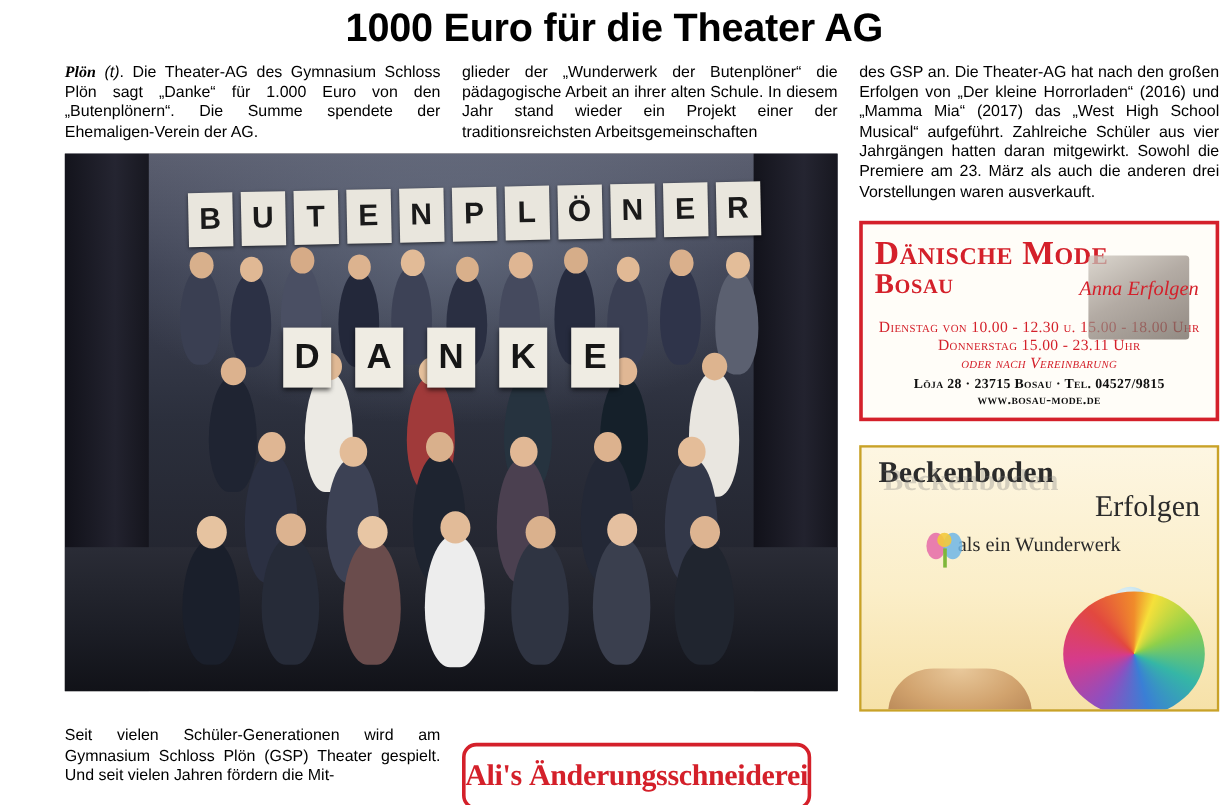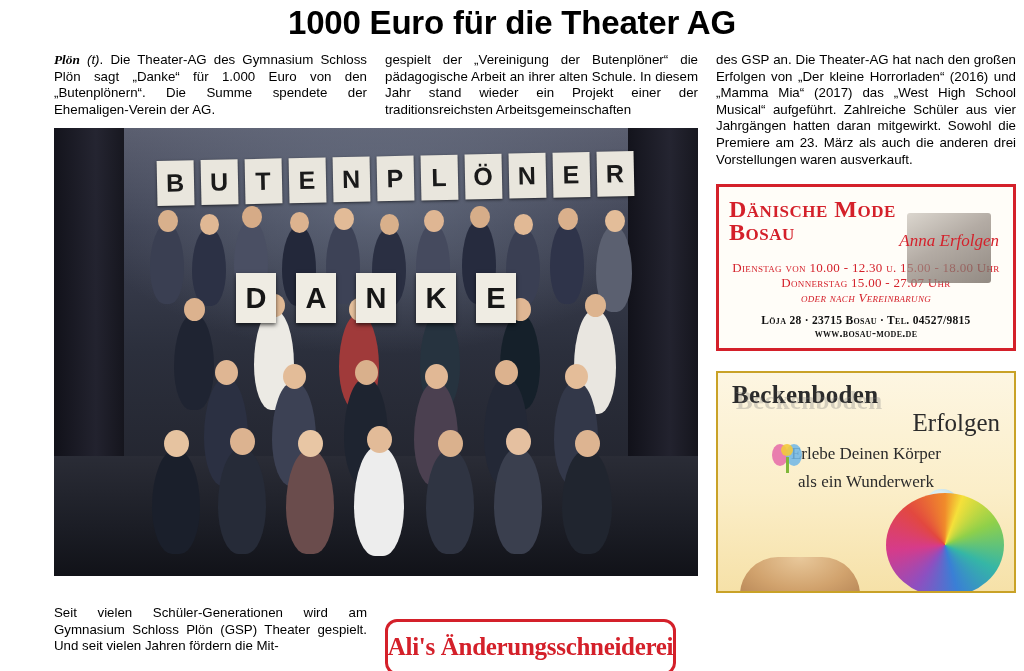--- a/index.html
+++ b/index.html
@@ -176,21 +176,21 @@
     border-radius: 3px;
   }
   .ad-danish .ad-line1, .ad-danish .ad-line2 {
     font-family: "Liberation Serif", serif;
     font-weight: bold;
     color: #d4202a;
     font-variant: small-caps;
     letter-spacing: 0.5px;
     margin-left: 10px;
   }
-  .ad-danish .ad-line1 { font-size: 24px; margin-top: 9px; }
+  .ad-danish .ad-line1 { font-size: 28px; margin-top: 9px; }
   .ad-danish .ad-line2 { font-size: 24px; margin-top: -4px; }
   .ad-danish .ad-script {
     position: absolute;
     right: 14px;
     top: 44px;
     font-family: "Liberation Serif", serif;
     font-style: italic;
     font-size: 17px;
     color: #d4202a;
   }
@@ -453,53 +453,52 @@
           <div class="sheet">D</div>
           <div class="sheet">A</div>
           <div class="sheet">N</div>
           <div class="sheet">K</div>
           <div class="sheet">E</div>
         </div>
       </div>
     </div>
 
     <div class="col col2">
-      <p class="body-text">gespielt der „Vereinigung der Butenplöner“ die pädagogische Arbeit an ihrer alten Schule. In diesem Jahr stand wieder ein Projekt einer der traditionsreichsten Arbeitsgemeinschaften</p>
+      <p class="body-text">glieder der „Wunderwerk der Butenplöner“ die pädagogische Arbeit an ihrer alten Schule. In diesem Jahr stand wieder ein Projekt einer der traditionsreichsten Arbeitsgemeinschaften</p>
     </div>
 
     <div class="col col3">
       <p class="body-text">des GSP an. Die Theater-AG hat nach den großen Erfolgen von „Der kleine Horrorladen“ (2016) und „Mamma Mia“ (2017) das „West High School Musical“ aufgeführt. Zahlreiche Schüler aus vier Jahrgängen hatten daran mitgewirkt. Sowohl die Premiere am 23. März als auch die anderen drei Vorstellungen waren ausverkauft.</p>
 
       <div class="ad-danish">
         <div class="photo-ghost"></div>
         <div class="ad-line1">Dänische Mode</div>
         <div class="ad-line2">Bosau</div>
         <div class="ad-script">Anna Erfolgen</div>
         <div class="ad-hours">
           <div>Dienstag von 10.00 - 12.30 u. 15.00 - 18.00 Uhr</div>
-          <div>Donnerstag 15.00 - 27.07 Uhr</div>
+          <div>Donnerstag 15.00 - 23.11 Uhr</div>
           <div class="ital">oder nach Vereinbarung</div>
         </div>
         <div class="ad-addr">Löja 28 · 23715 Bosau · Tel. 04527/9815</div>
         <div class="ad-web">www.bosau-mode.de</div>
       </div>
 
       <div class="ad-becken">
         <div class="b-ghost">Beckenboden</div>
         <div class="b-title">Beckenboden</div>
         <div class="b-sub">Erfolgen</div>
         <div class="b-flower">
           <svg width="40" height="34" viewBox="0 0 40 34">
             <ellipse cx="12" cy="14" rx="8" ry="11" fill="#e56aa8" opacity="0.85"></ellipse>
             <ellipse cx="26" cy="14" rx="8" ry="11" fill="#6fb6e6" opacity="0.85"></ellipse>
             <circle cx="19" cy="9" r="6" fill="#f3c93c" opacity="0.9"></circle>
             <rect x="18" y="16" width="3" height="16" fill="#7fb73a"></rect>
           </svg>
         </div>
-        <div class="b-line">Erlebe Deinen Körper</div>
         <div class="b-line">als ein Wunderwerk</div>
         <div class="b-circle-sm"></div>
         <div class="b-swirl"></div>
         <div class="b-hands"></div>
       </div>
     </div>
   </div>
 
   <div class="bottom-row">
     <div class="bottom-left">

